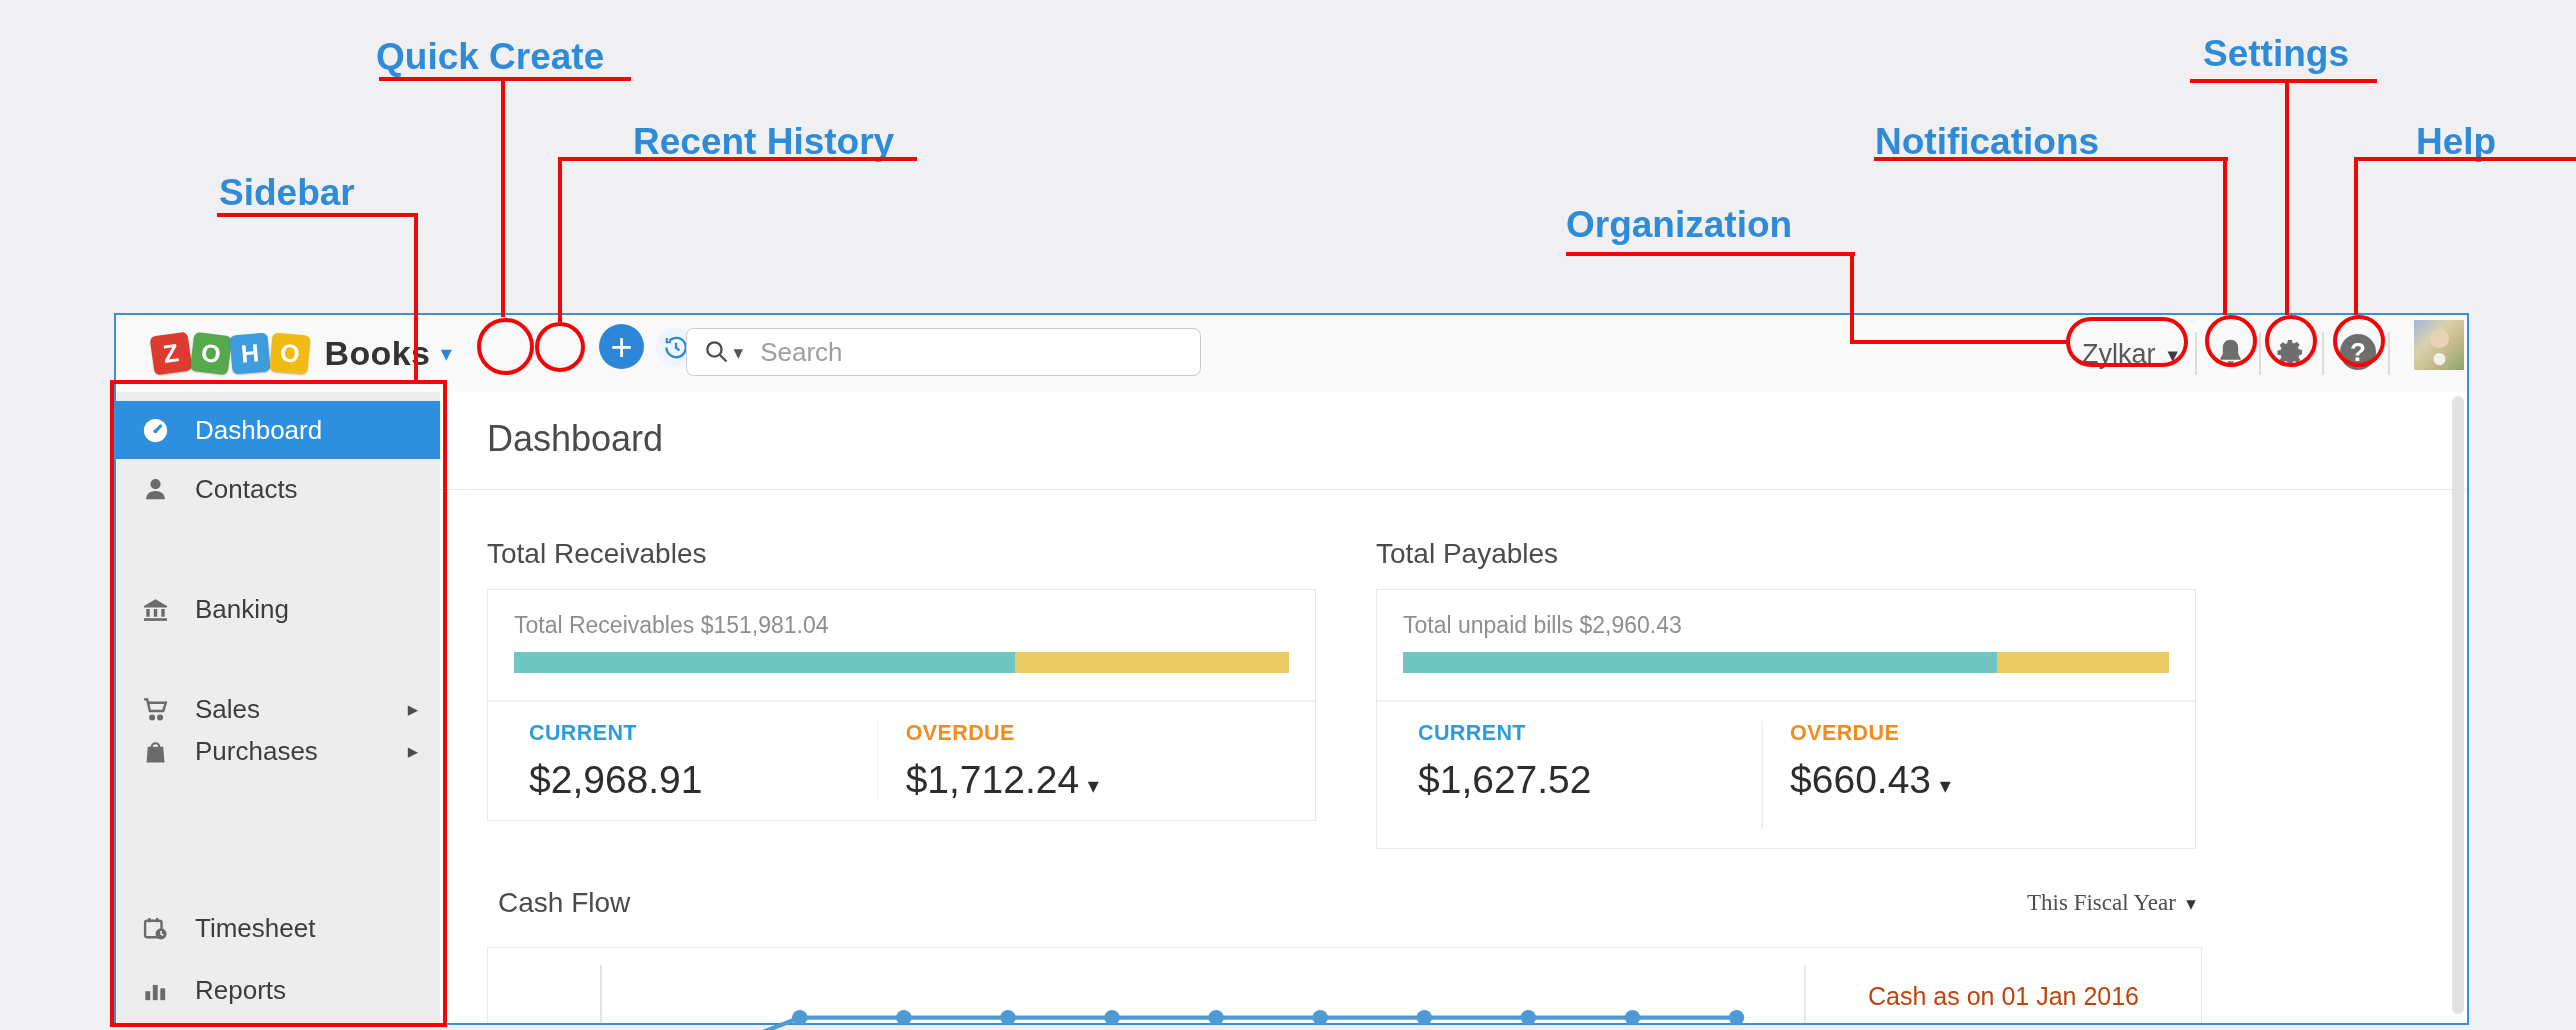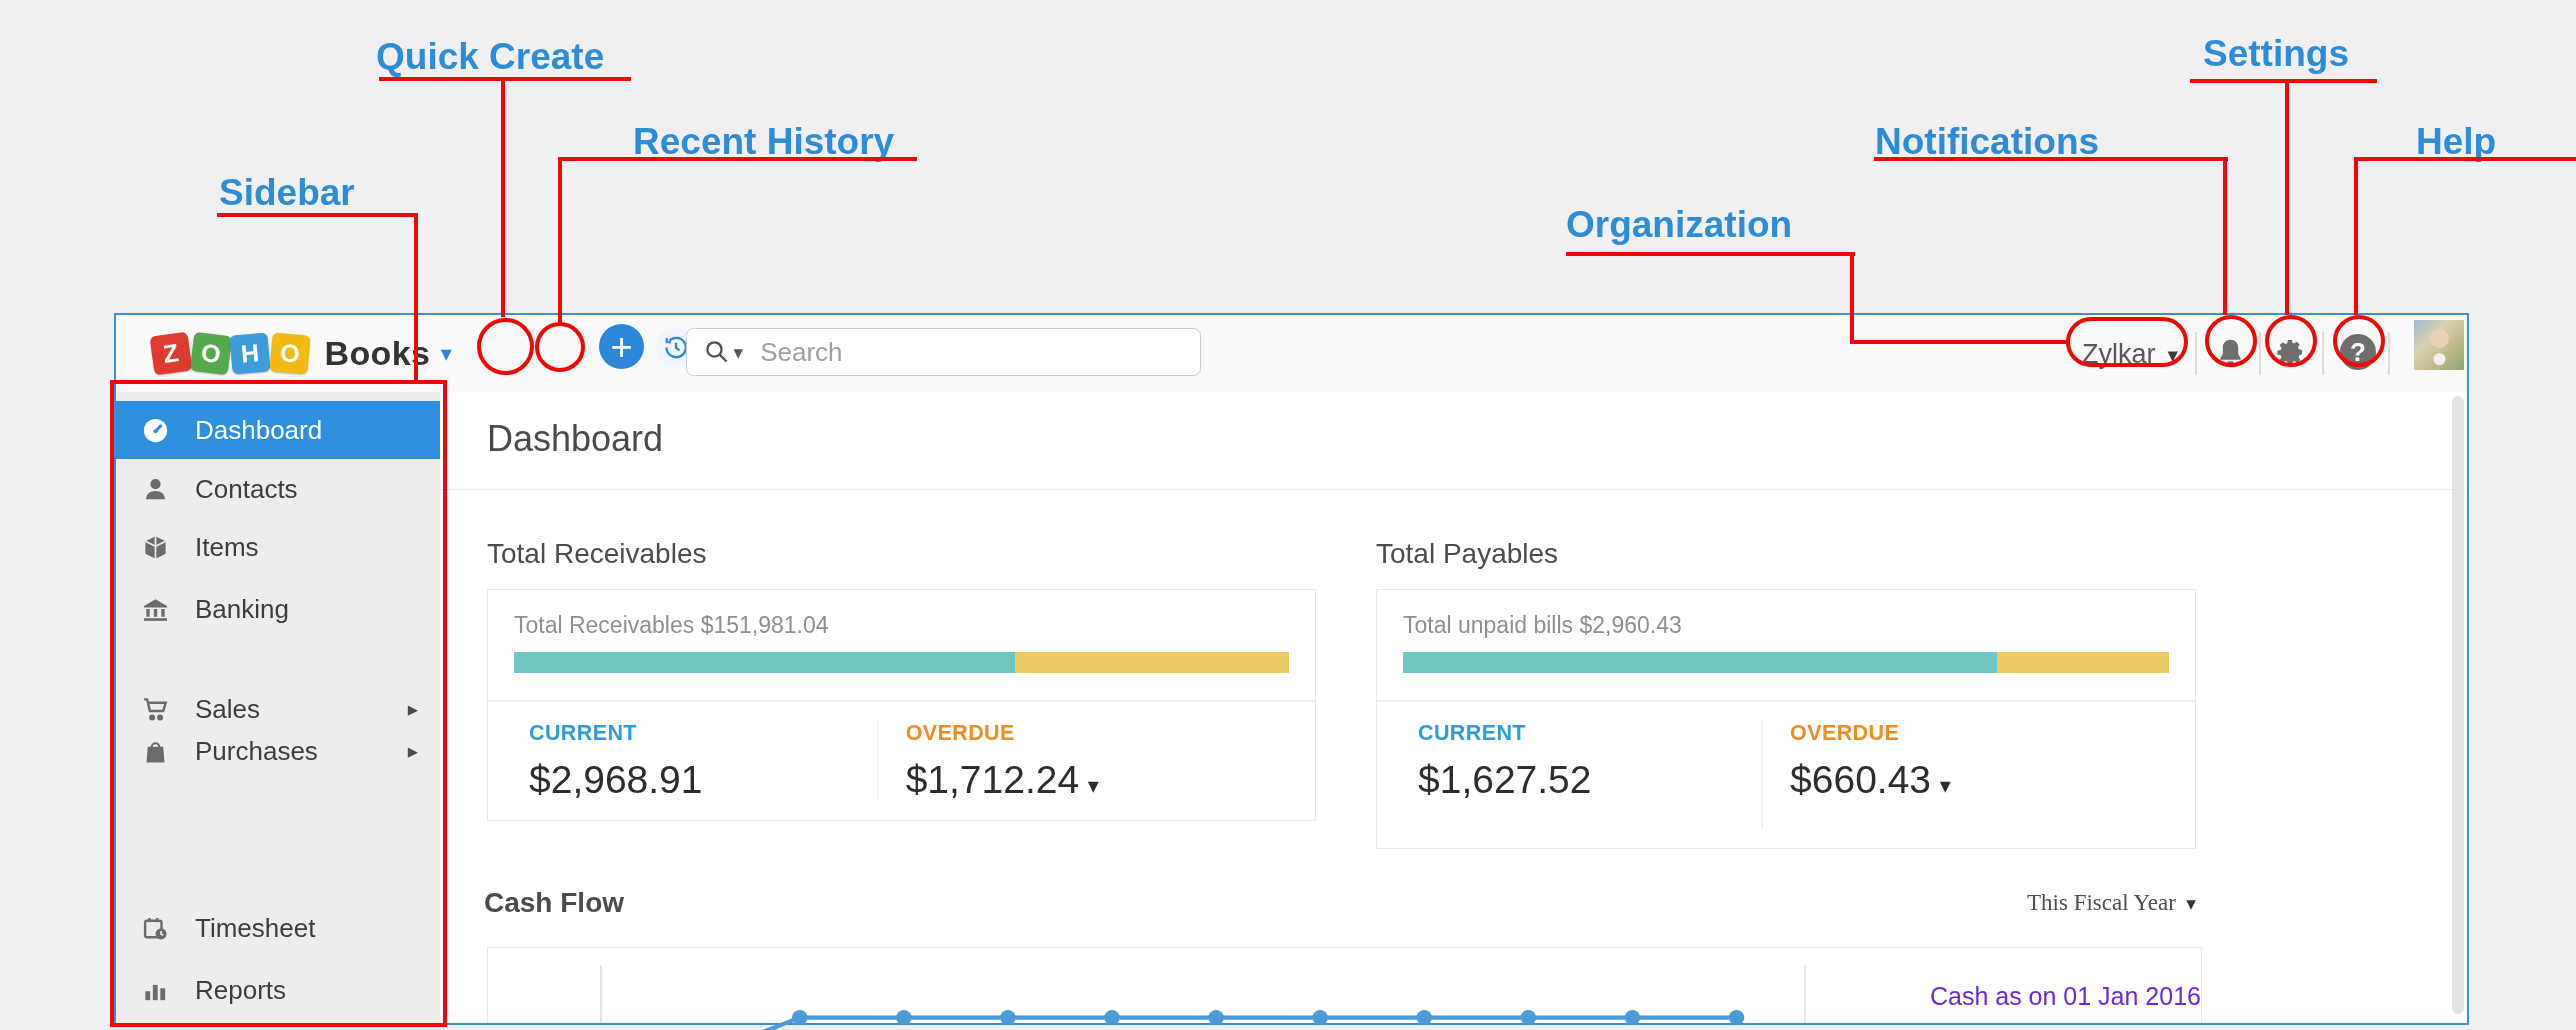--- a/index.html
+++ b/index.html
@@ -66,21 +66,21 @@
   .money-label{font-size:21.5px;font-weight:600;letter-spacing:0.4px;}
   .money-label.cur{color:#2e9bdd;}
   .money-label.over{color:#f28b21;}
   .money-value{font-size:39px;color:#2d2d2d;margin-top:12px;}
   .money-value .caret{font-size:22px;color:#2d2d2d;margin-left:8.6px;}
   .filter{display:flex;align-items:center;font-size:23px;color:#4e4e4e;font-family:Liberation Serif, serif;}
   .filter .caret{font-size:19px;margin-left:10.3px;color:#333;}
   #cashcard{left:47px;top:555px;width:1715px;bottom:0;border:1.7px solid #e8e8e8;border-bottom:none;box-sizing:border-box;}
   .yaxis{left:112px;top:17px;bottom:0;width:1.7px;background:#e3e3e3;}
   .chart-vdiv{left:1316px;top:17px;bottom:0;width:1.7px;background:#e8e8e8;}
-  .cash-note{left:1318px;right:0;top:34px;text-align:right;font-size:25px;color:#6d28d9;}
+  .cash-note{left:1318px;right:0;top:34px;text-align:center;font-size:25px;color:#c2410c;}
   #scrollbar{right:3.4px;top:81px;bottom:8.6px;width:12px;background:#e2e2e4;border-radius:6px;}
 
   
   .ann-label{position:absolute;font-size:37px;font-weight:bold;color:#2e8bd8;white-space:nowrap;}
   .rline{position:absolute;background:#ee0808;}
   .rring{position:absolute;border:4.3px solid #ee0808;border-radius:50%;box-sizing:border-box;}
   .roval{position:absolute;border:4.3px solid #ee0808;box-sizing:border-box;}
   .rbox{position:absolute;border:4.3px solid #ee0808;box-sizing:border-box;}
   svg{display:block;}
 </style>
@@ -168,29 +168,20 @@
     </div>
     <div class="abs side-item" style="top:68px;">
       <span class="ic">
         <svg width="29" height="29" viewBox="0 0 24 24" fill="#6b6b6b">
             <circle cx="12" cy="7.6" r="4.2"></circle>
         <path d="M4.2 20c0-4.3 3.5-6.7 7.8-6.7s7.8 2.4 7.8 6.7z"></path>
           </svg>
       </span>
       <span class="lbl">Contacts</span>
     </div>
-    <div class="abs side-item" style="top:126px;">
-      <span class="ic">
-        <svg width="29" height="29" viewBox="0 0 24 24" fill="#6b6b6b">
-            <path d="M12 2.6l8.4 4.2v10.4L12 21.4l-8.4-4.2V6.8z"></path>
-        <path d="M12 2.6v18.8M3.6 6.8l8.4 4.2 8.4-4.2" stroke="#ededed" stroke-width="1.4" fill="none"></path>
-          </svg>
-      </span>
-      <span class="lbl">Items</span>
-    </div>
     <div class="abs side-item" style="top:188px;">
       <span class="ic">
         <svg width="29" height="29" viewBox="0 0 24 24" fill="#6b6b6b">
             <path d="M2.5 9L12 3.6 21.5 9v1.4h-19z"></path>
         <rect x="4.4" y="11.6" width="2.8" height="6.4"></rect>
             <rect x="10.6" y="11.6" width="2.8" height="6.4"></rect>
         <rect x="16.8" y="11.6" width="2.8" height="6.4"></rect>
             <rect x="2.5" y="19.2" width="19" height="2.2"></rect>
           </svg>
       </span>
@@ -275,21 +266,21 @@
       <div class="money-block" style="left:41px;">
         <div class="money-label cur">CURRENT</div>
         <div class="money-value">$1,627.52</div>
       </div>
       <div class="money-block" style="left:50.5%;">
         <div class="money-label over">OVERDUE</div>
         <div class="money-value"><span>$660.43</span><span class="caret">▾</span></div>
       </div>
     </div>
 
-    <div class="abs section-h" style="left:44px;top:495px;font-weight:bold;">Cash Flow</div>
+    <div class="abs section-h" style="left:58px;top:495px;">Cash Flow</div>
     <div class="abs filter" style="left:1587px;top:498px;">
       <span>This Fiscal Year</span>
       <span class="caret">▾</span>
     </div>
     <div id="cashcard" class="abs">
       <div class="abs yaxis"></div>
       <svg id="cashflow-svg" class="abs" style="left:0;top:0;" width="1314" height="86" viewBox="0 0 1530 100">
         <polyline points="317,99 363,81 1454,81" fill="none" stroke="#4d9bd6" stroke-width="5"></polyline>
       <circle cx="363" cy="81" r="9" fill="#4d9bd6"></circle>
           <circle cx="484.2" cy="81" r="9" fill="#4d9bd6"></circle>

